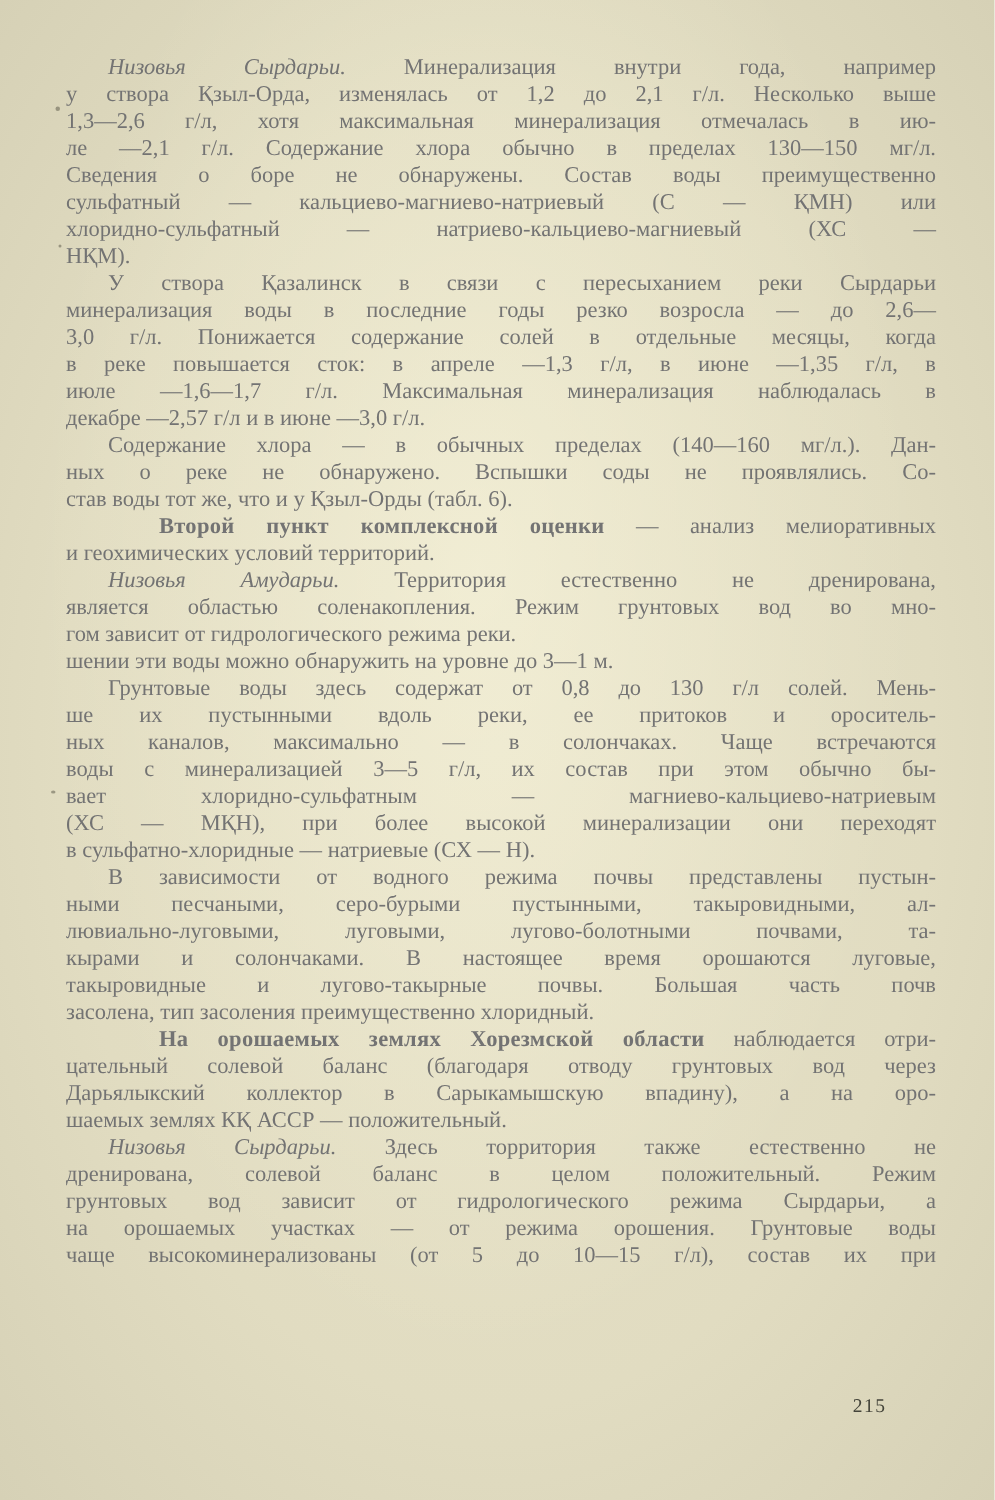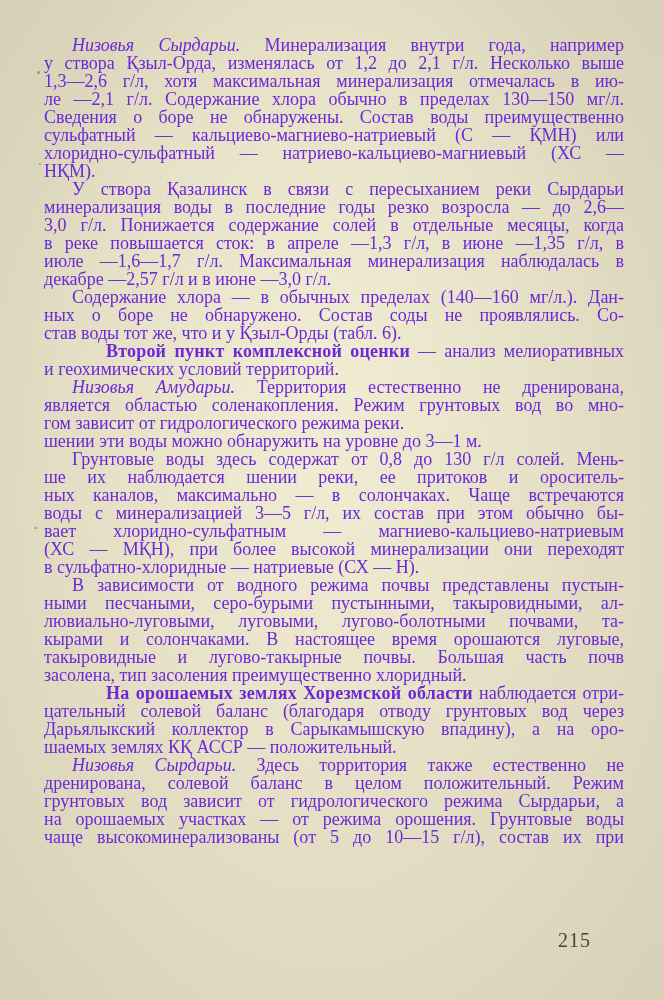--- a/index.html
+++ b/index.html
@@ -14,40 +14,40 @@
     font-family: "Liberation Serif", "DejaVu Serif", serif;
   }
   .page {
     position: relative;
     width: 663px; height: 1000px;
   }
   .text-block {
     position: absolute;
     left: 44px; top: 36px;
     width: 580px;
-    color: #6d28d9;
-    font-size: 18px;
+    color: #737373;
+    font-size: 15px;
     line-height: 18.0px;
     -webkit-font-smoothing: antialiased;
   }
   .line {
     text-align: justify;
     text-align-last: justify;
     white-space: normal;
   }
   .line.first { text-indent: 28px; }
   .line.end { text-align-last: left; }
   .rg { font-style: normal; font-weight: normal; }
   .it { font-style: italic; }
   .bd { font-weight: bold; letter-spacing: 0.2px; margin-left: 34px; }
   .page-number {
     position: absolute;
     top: 929px; right: 72px;
     color: #44443a;
-    font-size: 20px;
+    font-size: 13px;
     letter-spacing: 1px;
   }
   .speck {
     position: absolute;
     border-radius: 50%;
     background: rgba(70,68,55,0.45);
   }
 </style>
 </head>
 <body style="color: rgb(58, 58, 49);">
@@ -62,30 +62,30 @@
       <div class="line"><span class="rg">сульфатный — кальциево-магниево-натриевый (С — ҚМН) или</span></div>
       <div class="line"><span class="rg">хлоридно-сульфатный — натриево-кальциево-магниевый (ХС —</span></div>
       <div class="line end"><span class="rg">НҚМ).</span></div>
       <div class="line first"><span class="rg">У створа Қазалинск в связи с пересыханием реки Сырдарьи</span></div>
       <div class="line"><span class="rg">минерализация воды в последние годы резко возросла — до 2,6—</span></div>
       <div class="line"><span class="rg">3,0 г/л. Понижается содержание солей в отдельные месяцы, когда</span></div>
       <div class="line"><span class="rg">в реке повышается сток: в апреле —1,3 г/л, в июне —1,35 г/л, в</span></div>
       <div class="line"><span class="rg">июле —1,6—1,7 г/л. Максимальная минерализация наблюдалась в</span></div>
       <div class="line end"><span class="rg">декабре —2,57 г/л и в июне —3,0 г/л.</span></div>
       <div class="line first"><span class="rg">Содержание хлора — в обычных пределах (140—160 мг/л.). Дан-</span></div>
-      <div class="line"><span class="rg">ных о боре не обнаружено. Состав соды не проявлялись. Со-</span></div>
+      <div class="line"><span class="rg">ных о реке не обнаружено. Вспышки соды не проявлялись. Со-</span></div>
       <div class="line end"><span class="rg">став воды тот же, что и у Қзыл-Орды (табл. 6).</span></div>
       <div class="line first"><span class="bd">Второй пункт комплексной оценки</span><span class="rg"> — анализ мелиоративных</span></div>
       <div class="line end"><span class="rg">и геохимических условий территорий.</span></div>
       <div class="line first"><span class="it">Низовья Амударьи.</span><span class="rg"> Территория естественно не дренирована,</span></div>
       <div class="line"><span class="rg">является областью соленакопления. Режим грунтовых вод во мно-</span></div>
       <div class="line end"><span class="rg">гом зависит от гидрологического режима реки.</span></div>
       <div class="line end"><span class="rg">шении эти воды можно обнаружить на уровне до 3—1 м.</span></div>
       <div class="line first"><span class="rg">Грунтовые воды здесь содержат от 0,8 до 130 г/л солей. Мень-</span></div>
-      <div class="line"><span class="rg">ше их наблюдается шении реки, ее притоков и ороситель-</span></div>
+      <div class="line"><span class="rg">ше их пустынными вдоль реки, ее притоков и ороситель-</span></div>
       <div class="line"><span class="rg">ных каналов, максимально — в солончаках. Чаще встречаются</span></div>
       <div class="line"><span class="rg">воды с минерализацией 3—5 г/л, их состав при этом обычно бы-</span></div>
       <div class="line"><span class="rg">вает хлоридно-сульфатным — магниево-кальциево-натриевым</span></div>
       <div class="line"><span class="rg">(ХС — МҚН), при более высокой минерализации они переходят</span></div>
       <div class="line end"><span class="rg">в сульфатно-хлоридные — натриевые (СХ — Н).</span></div>
       <div class="line first"><span class="rg">В зависимости от водного режима почвы представлены пустын-</span></div>
       <div class="line"><span class="rg">ными песчаными, серо-бурыми пустынными, такыровидными, ал-</span></div>
       <div class="line"><span class="rg">лювиально-луговыми, луговыми, лугово-болотными почвами, та-</span></div>
       <div class="line"><span class="rg">кырами и солончаками. В настоящее время орошаются луговые,</span></div>
       <div class="line"><span class="rg">такыровидные и лугово-такырные почвы. Большая часть почв</span></div>

